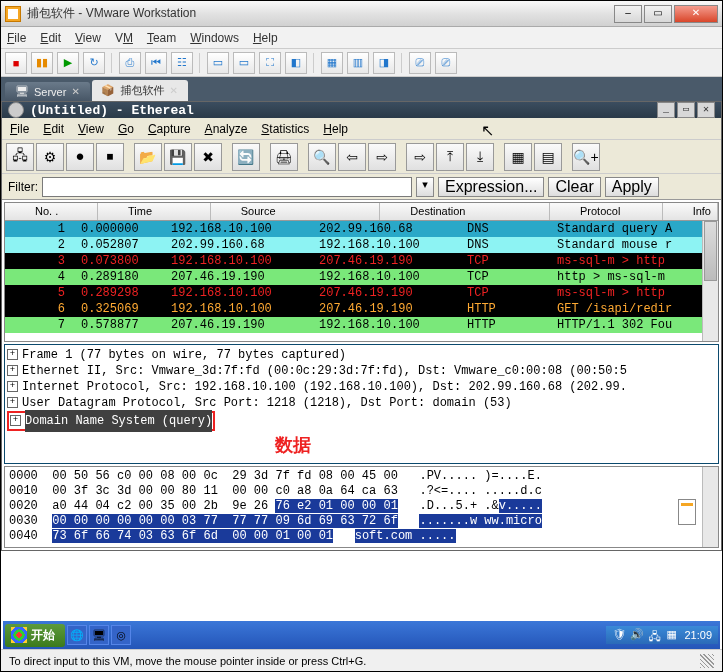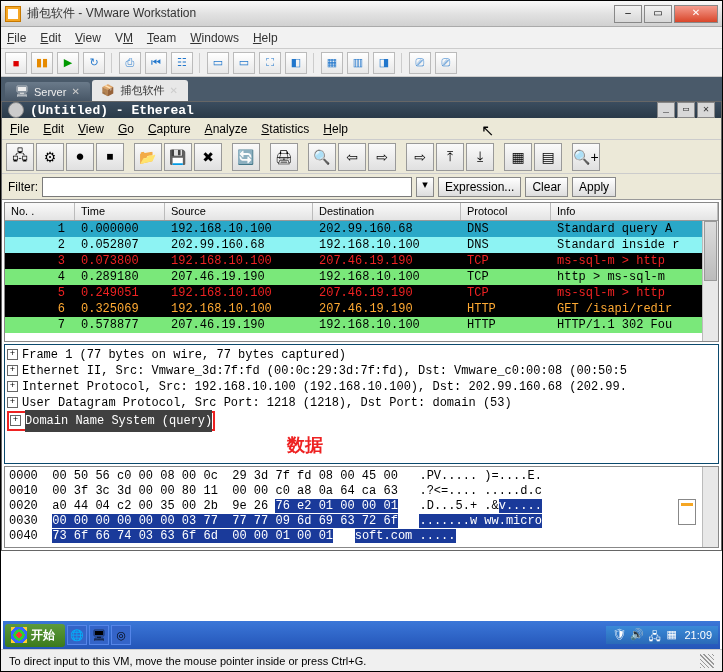--- a/index.html
+++ b/index.html
@@ -43,46 +43,46 @@
 .eth-menu u { text-decoration: underline; }
 
 .eth-toolbar { height: 34px; display: flex; align-items: center; padding: 2px 4px; gap: 2px; background: #ece9d8; border-bottom:1px solid #ccc;}
 .eth-btn { width: 28px; height: 28px; border: 1px solid #999; background: linear-gradient(#fafafa,#e0e0e0); display:flex;align-items:center;justify-content:center; font-size:14px;}
 .eth-sep { width:6px; }
 
 .filter-bar { height: 26px; display:flex; align-items:center; padding: 2px 6px; gap: 4px; background: #ece9d8; border-bottom:1px solid #999;}
 .filter-bar label { font-size: 12px; }
 .filter-input { flex: 0 0 370px; height: 20px; border: 1px solid #7a7a7a; background:#fff; padding:0 2px;}
 .filter-dd { width: 18px; height:20px; border:1px solid #888; background:linear-gradient(#fff,#ddd); text-align:center;}
-.filter-btn { height: 20px; padding: 0 6px; border: 1px solid #888; background: linear-gradient(#fff,#ddd); font-size: 12px; }
+.filter-btn { height: 20px; padding: 0 6px; border: 1px solid #888; background: linear-gradient(#fff,#ddd); font-size: 16px; }
 
 
 .packet-list { border: 1px solid #888; margin: 2px; height: 140px; overflow: hidden; background:#fff; position:relative;}
 .pl-header { display: flex; background: linear-gradient(#fafafa,#e4e4e4); border-bottom: 1px solid #999; height: 18px; font-size:11px;}
-.pl-header div { padding: 2px 6px; border-right: 1px solid #bbb; }
+.pl-header div { padding: 2px 6px; border-right: 1px solid #bbb; margin-left: 24px; }
 .col-no { width: 70px; } .col-time { width: 90px;} .col-src{width:148px;} .col-dst{width:148px;} .col-proto{width:90px;} .col-info{flex:1;}
 .pl-row { display:flex; font-family:"Courier New",monospace; font-size:12px; height:16px; line-height:16px;}
 .pl-row div { padding: 0 6px; overflow:hidden; white-space:nowrap;}
 .pl-row .col-no { text-align: right; padding-right:10px;}
 .row-dns1 { background:#2aa8c8; color:#000;}
 .row-dns2 { background:#8df3f3; color:#000;}
 .row-tcp { background:#000; color:#e22; }
 .row-tcp-g { background:#7ae87a; color:#000; }
 .row-http { background:#000; color:#fa3; }
 .row-http2 { background:#7ae87a; color:#000;}
 .scroll-v { position:absolute; right:0; top:18px; bottom:0; width:16px; background:#e8e8e8; border-left:1px solid #bbb;}
 .scroll-thumb { position:absolute; left:1px; right:1px; top:0; height:60px; background:linear-gradient(#ddd,#bbb); border:1px solid #999;}
 
 
 .tree-pane { border:1px solid #0c4a6e; margin:2px; height:120px; overflow:hidden; font-family:"Courier New",monospace; font-size:12px; padding:2px; position:relative; background:#fff;}
 .tree-line { white-space:nowrap; line-height:16px;}
 .tree-line .box { display:inline-block; width:11px; height:11px; border:1px solid #666; text-align:center; line-height:9px; font-size:9px; margin-right:4px; vertical-align:middle;}
 .tree-sel { background:#404040; color:#fff; display:inline; padding:4px 0;}
 .red-box { border:2px solid #e22; display:inline-block; padding: 0 1px;}
-.annotation { color:#e22; font-family: SimSun, serif; font-size:18px; position:absolute; left:282px; top:88px; font-weight:bold;}
+.annotation { color:#e22; font-family: SimSun, serif; font-size:18px; position:absolute; left:270px; top:88px; font-weight:bold;}
 
 
 .hex-pane { border:1px solid #888; margin:2px; height:82px; overflow:hidden; font-family:Liberation Mono, monospace; font-size:12px; padding:2px 4px; background:#fff; line-height:15px; white-space:pre; position:relative;}
 .hex-sel { background:#1a3a9a; color:#fff;}
 .hex-scroll { position:absolute; right:0; top:0; bottom:0; width:16px; background:#e8e8e8; border-left:1px solid #bbb;}
 .hex-icon { position:absolute; right:22px; top:32px; width:18px; height:26px; background:#fff; border:1px solid #888;}
 .hex-icon::before{content:'';position:absolute;left:2px;top:3px;width:12px;height:3px;background:#f5a623;}
 
 
 .taskbar { position:absolute; bottom:22px; left:2px; right:2px; height:28px; background:linear-gradient(#3b77d8,#2455b8); display:flex; align-items:center; padding:0 2px; gap:2px;}
@@ -267,41 +267,41 @@
           <div class="col-dst">202.99.160.68</div>
           <div class="col-proto">DNS</div>
           <div class="col-info">Standard query A</div>
         </div>
         <div class="pl-row row-dns2">
           <div class="col-no">2</div>
           <div class="col-time">0.052807</div>
           <div class="col-src">202.99.160.68</div>
           <div class="col-dst">192.168.10.100</div>
           <div class="col-proto">DNS</div>
-          <div class="col-info">Standard inside r</div>
+          <div class="col-info">Standard mouse r</div>
         </div>
         <div class="pl-row row-tcp">
           <div class="col-no">3</div>
           <div class="col-time">0.073800</div>
           <div class="col-src">192.168.10.100</div>
           <div class="col-dst">207.46.19.190</div>
           <div class="col-proto">TCP</div>
           <div class="col-info">ms-sql-m &gt; http</div>
         </div>
         <div class="pl-row row-tcp-g">
           <div class="col-no">4</div>
           <div class="col-time">0.289180</div>
           <div class="col-src">207.46.19.190</div>
           <div class="col-dst">192.168.10.100</div>
           <div class="col-proto">TCP</div>
           <div class="col-info">http &gt; ms-sql-m</div>
         </div>
         <div class="pl-row row-tcp">
           <div class="col-no">5</div>
-          <div class="col-time">0.249051</div>
+          <div class="col-time">0.289298</div>
           <div class="col-src">192.168.10.100</div>
           <div class="col-dst">207.46.19.190</div>
           <div class="col-proto">TCP</div>
           <div class="col-info">ms-sql-m &gt; http</div>
         </div>
         <div class="pl-row row-http">
           <div class="col-no">6</div>
           <div class="col-time">0.325069</div>
           <div class="col-src">192.168.10.100</div>
           <div class="col-dst">207.46.19.190</div>

